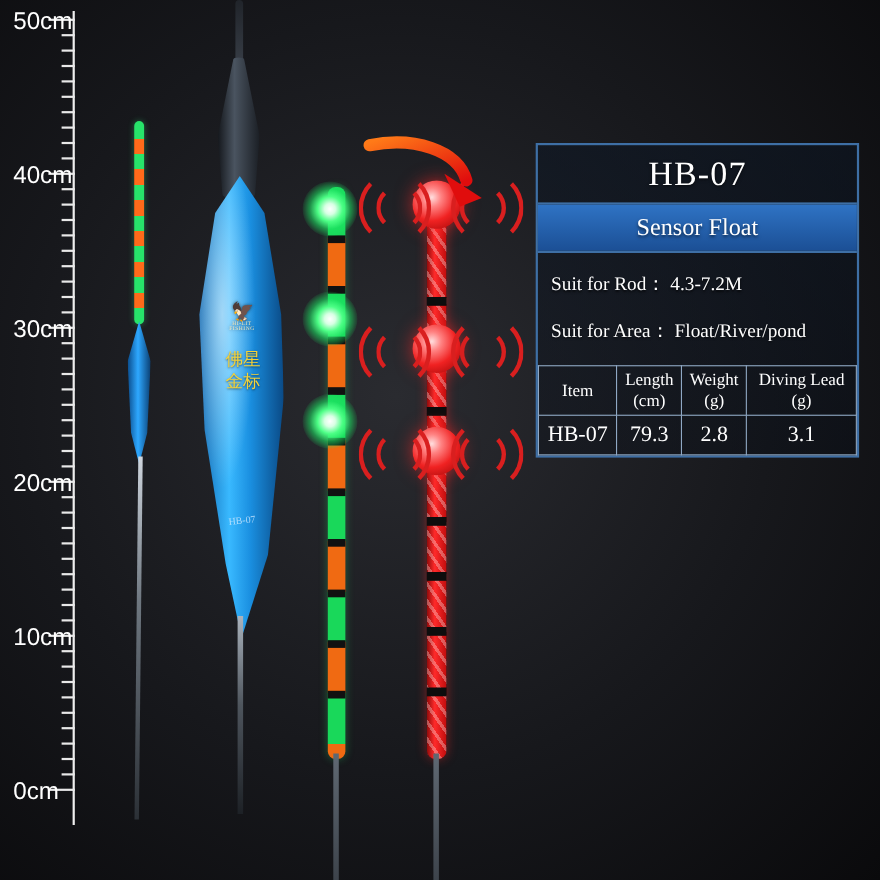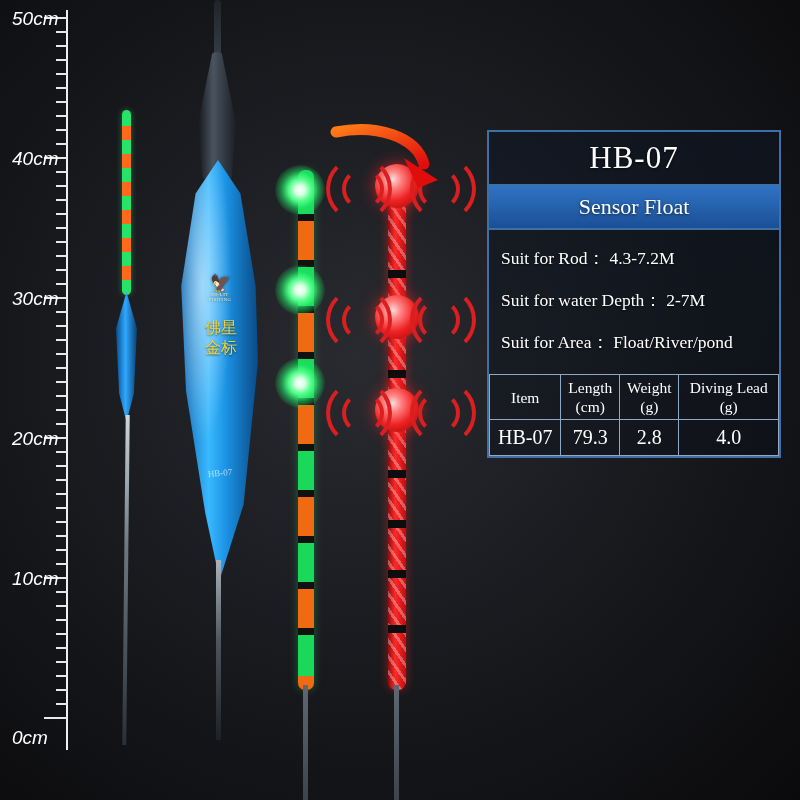--- a/index.html
+++ b/index.html
@@ -39,25 +39,24 @@
     right: 22px;
     height: 2px;
     background: #e8e8e8;
   }
   .tick.minor { width: 12px; }
   .tick.major { width: 24px; right: 22px; height: 2px; }
   .ruler-label {
     position: absolute;
     left: -16px;
     color: #ffffff;
-    font-size: 19px;
+    font-size: 22px;
     font-family: "Liberation Sans", sans-serif;
     transform: translateY(-50%);
     white-space: nowrap;
-    font-style: italic;
   }
 
   
   .float1 {
     position: absolute;
     left: 112px;
     top: 110px;
   }
   .f1-tip {
     position: absolute;
@@ -414,21 +413,21 @@
     <div class="tick minor" style="top:679px"></div>
     <div class="tick minor" style="top:693px"></div>
     <div class="tick major" style="top:7px"></div>
     <div class="tick major" style="top:707px"></div>
 
     <div class="ruler-label" style="top:9px">50cm</div>
     <div class="ruler-label" style="top:149px">40cm</div>
     <div class="ruler-label" style="top:289px">30cm</div>
     <div class="ruler-label" style="top:429px">20cm</div>
     <div class="ruler-label" style="top:569px">10cm</div>
-    <div class="ruler-label" style="top:728px">0cm</div>
+    <div class="ruler-label" style="top:709px">0cm</div>
   </div>
 
   <div class="float1">
     <div class="f1-tip"></div>
     <div class="f1-body"></div>
     <div class="f1-stem"></div>
   </div>
 
   <div class="float2">
     <div class="f2-antenna"></div>
@@ -502,21 +501,20 @@
     </defs>
     <path d="M6,14 C46,6 86,18 94,46" stroke="url(#agrad)" stroke-width="11" fill="none" stroke-linecap="round"></path>
     <path d="M74,40 L108,62 L88,70 Z" fill="#e00d0d"></path>
   </svg>
 
   <div class="panel">
     <div class="panel-title">HB-07</div>
     <div class="panel-sub">Sensor Float</div>
     <div class="spec-list">
       <div class="spec">Suit for Rod：  4.3-7.2M</div>
-      <div class="spec">Suit for water Depth：  2-7M</div>
       <div class="spec">Suit for Area：  Float/River/pond</div>
     </div>
     <table class="specs">
       <thead>
         <tr>
           <th>
             <span>Item</span>
           </th>
           <th>
             <span>Length</span><br>
@@ -530,19 +528,19 @@
             <span>Diving Lead</span><br>
             <span>(g)</span>
           </th>
         </tr>
       </thead>
       <tbody>
         <tr>
           <td>HB-07</td>
           <td>79.3</td>
           <td>2.8</td>
-          <td>4.0</td>
+          <td>3.1</td>
         </tr>
       </tbody>
     </table>
   </div>
 
 </div>
 
 </body></html>

